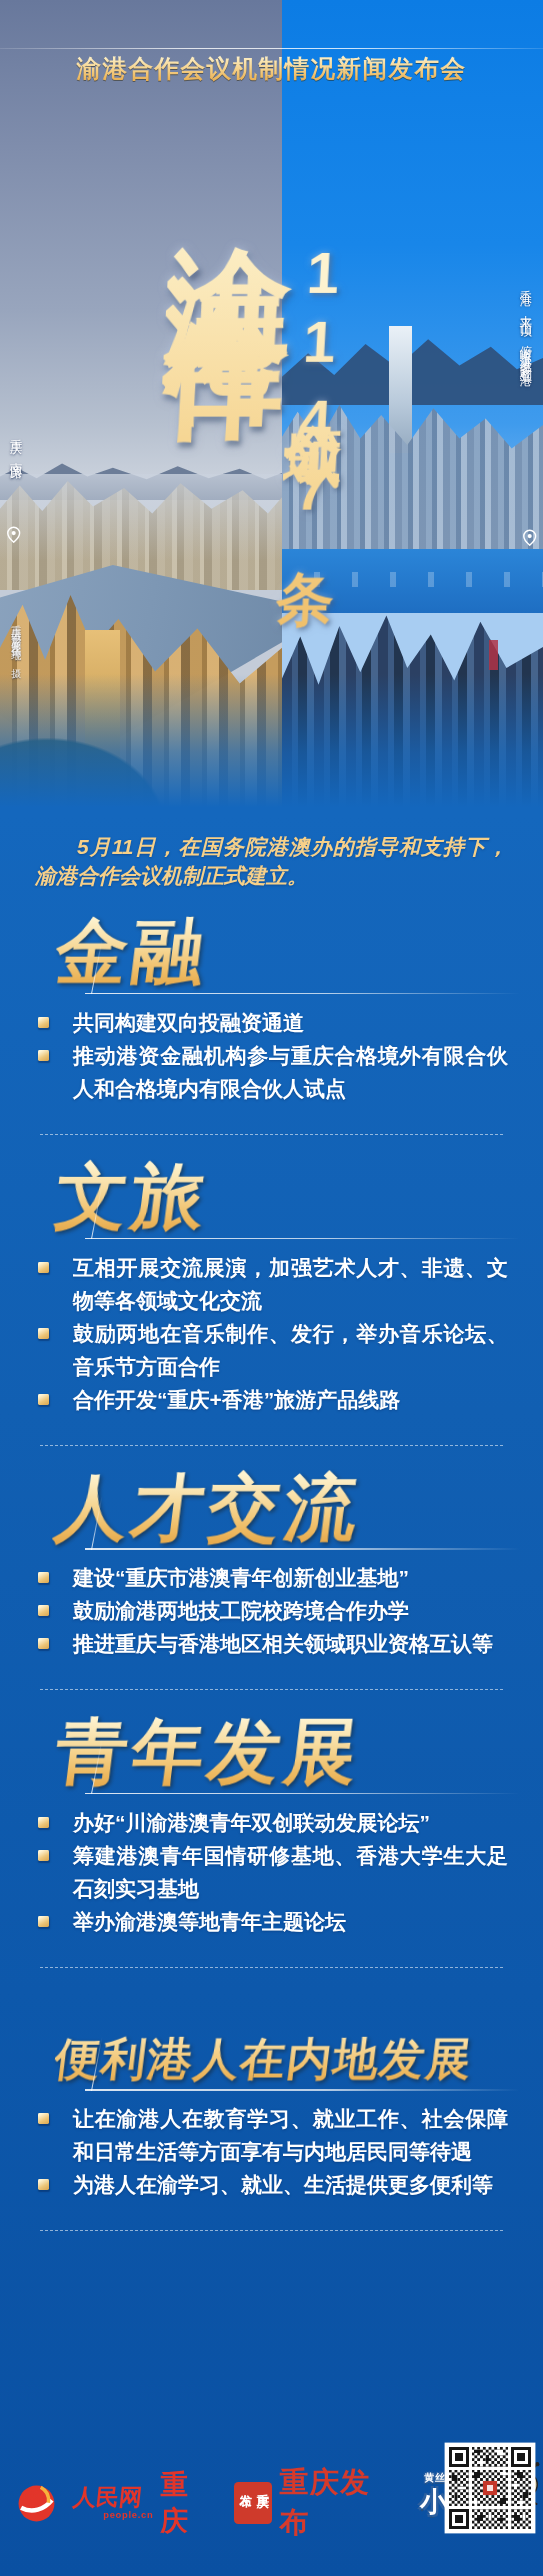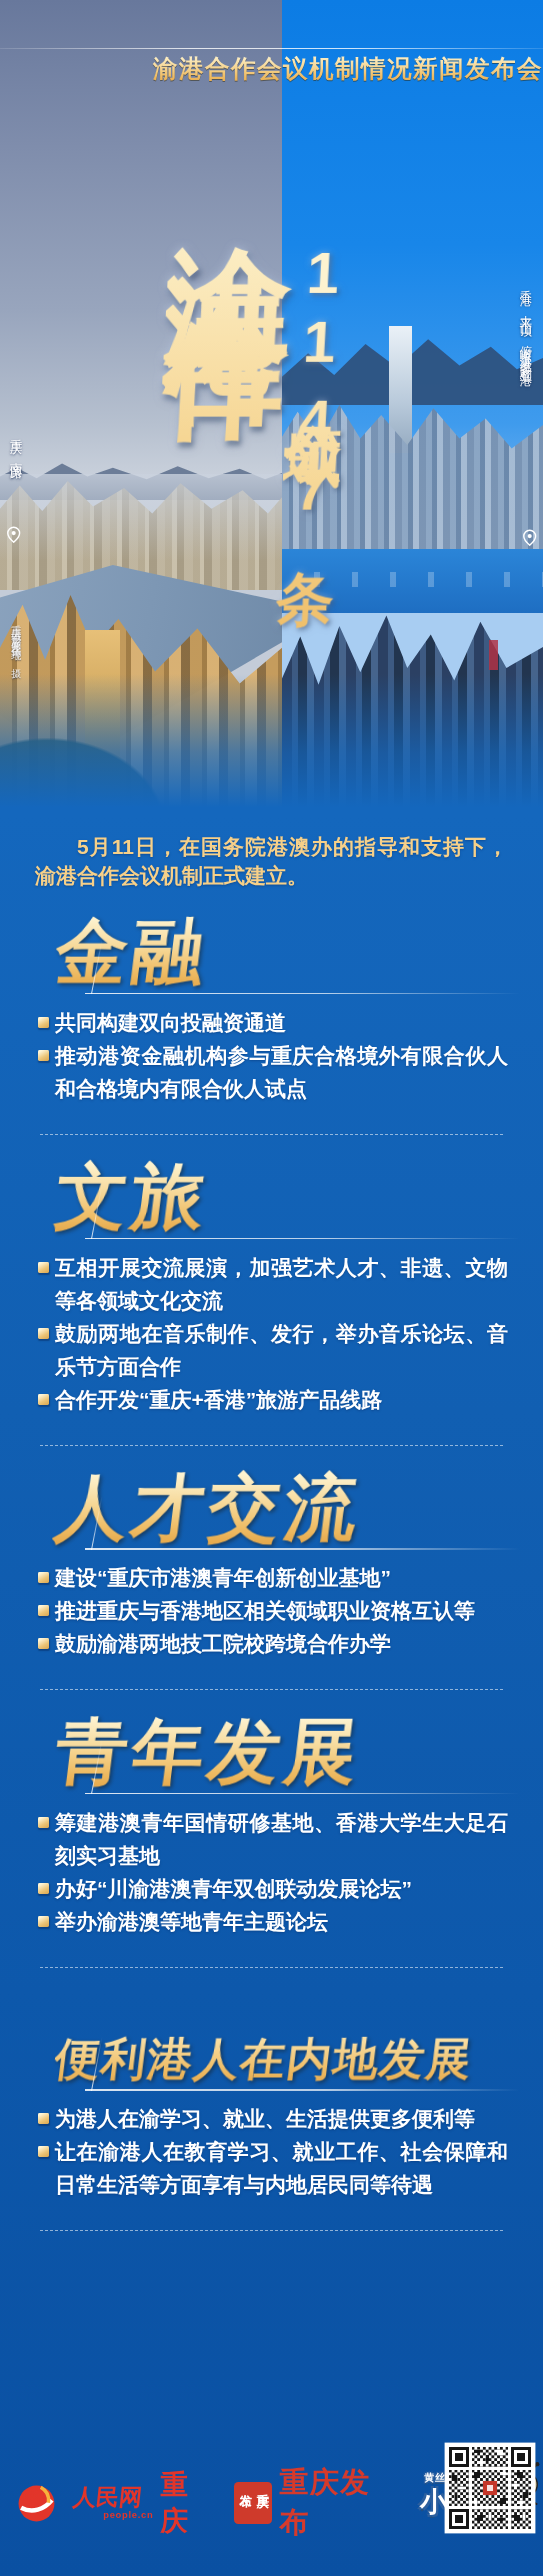--- a/index.html
+++ b/index.html
@@ -40,21 +40,21 @@
   .hk-front{bottom:0;height:210px;
     background:repeating-linear-gradient(90deg,#2b4063 0 10px,#3d5a82 10px 16px,#22354f 16px 24.6px,#46648c 24.6px 32px);
     clip-path:polygon(0 35%,7% 15%,14% 38%,22% 10%,30% 32%,40% 5%,48% 30%,57% 14%,66% 36%,76% 8%,86% 30%,100% 20%,100% 100%,0 100%);}
   .hk-red{position:absolute;right:45px;bottom:145px;width:8.7px;height:30px;background:#b03346;opacity:.85;}
   .hero-fade{position:absolute;left:0;right:0;top:674px;height:142px;
     background:linear-gradient(180deg,rgba(20,103,189,0) 0%,rgba(20,103,189,.68) 55%,#1467bd 94%);}
   .banner-line{position:absolute;top:48px;left:0;right:0;height:0.7px;
     background:linear-gradient(90deg,rgba(255,255,255,.12),rgba(255,255,255,.8) 35%,rgba(255,255,255,.8) 65%,rgba(255,255,255,.12));}
   .goldtxt{background:linear-gradient(180deg,#fdf3d0 8%,#f6d796 45%,#eebb63 75%,#e2a243 100%);
     -webkit-background-clip:text;background-clip:text;color:transparent;}
-  .banner-title{position:absolute;top:52px;left:0;right:0;margin:0;text-align:right;
+  .banner-title{position:absolute;top:52px;left:0;right:0;margin:0;text-align:center;
     font-size:24.6px;font-weight:900;letter-spacing:1.4px;
     filter:drop-shadow(0.7px 1.4px 0.7px rgba(40,30,0,.45));}
   .v{writing-mode:vertical-rl;text-orientation:upright;}
   .main-title{position:absolute;left:158px;top:145px;height:637px;font-size:127px;font-weight:900;
     letter-spacing:24.6px;line-height:1;transform:skewX(-3deg);
     filter:drop-shadow(0 0 4.3px rgba(215,232,255,.55)) drop-shadow(2.9px 4.3px 2.9px rgba(15,35,70,.55));}
   .sub-title{position:absolute;left:281px;top:240px;height:550px;font-size:58px;font-weight:900;
     letter-spacing:3.6px;line-height:1;transform:skewX(-3deg);
     filter:drop-shadow(0 0 3.6px rgba(215,232,255,.5)) drop-shadow(2.2px 2.9px 2.2px rgba(15,35,70,.5));}
   .cap{position:absolute;color:#fff;font-size:12.3px;font-weight:500;text-shadow:0 0.7px 2.2px rgba(0,25,70,.65);}
@@ -62,35 +62,35 @@
   .cap-right{left:517px;top:280px;letter-spacing:3.6px;}
   .pin{position:absolute;width:17.4px;height:17.4px;}
   .pin-left{left:5px;top:526px;}
   .pin-right{left:521px;top:529px;}
   .credit{position:absolute;left:8.7px;top:617px;color:rgba(255,255,255,.85);font-size:10px;letter-spacing:2.9px;
     text-shadow:0 0.7px 1.4px rgba(0,25,70,.6);}
 
   
   .content{position:absolute;top:815px;left:0;width:543px;padding-top:17.4px;}
   .p{margin:0 35px;font-size:21px;line-height:29px;font-weight:700;text-indent:2em;text-align:justify;
-     text-shadow:0 1.4px 2.2px rgba(0,30,80,.35);}
+     text-shadow:0 1.4px 2.2px rgba(0,30,80,.35);font-style:italic;}
   .p.gold{color:#f6d089;}
   .p.white{color:#fff;margin-top:16px;}
   .sec{margin-top:22px;}
   .sec-head{position:relative;padding-left:56px;}
   .sec-title{display:inline-block;margin:0;font-size:72px;line-height:1.12;font-weight:900;letter-spacing:4.3px;
     transform:skewX(-7deg);filter:drop-shadow(2.2px 2.9px 2.2px rgba(25,15,0,.45));}
   .sec-title.long{font-size:45px;line-height:1.3;padding-top:20px;letter-spacing:1.4px;}
   .rule{position:relative;margin-left:29px;height:1.4px;width:435px;
     background:linear-gradient(90deg,rgba(255,255,255,.85) 0%,rgba(255,255,255,.7) 55%,rgba(255,255,255,0) 100%);}
   .rule:before{content:"";position:absolute;left:5.8px;bottom:0;width:1.4px;height:55px;
     background:linear-gradient(180deg,rgba(255,255,255,0),rgba(255,255,255,.85));
     transform:rotate(11deg);transform-origin:bottom center;}
   .items{list-style:none;margin:11.6px 35px 0 38px;padding:0;}
-  .items li{display:flex;gap:6px;margin:0;}
+  .items li{display:flex;gap:24px;margin:0;}
   .sq{flex:0 0 11px;width:11px;height:11px;margin-top:11px;border-radius:1.4px;
     background:linear-gradient(150deg,#fff6d8 15%,#ecc578 60%,#d9a54e 100%);
     box-shadow:0.7px 1.4px 1.4px rgba(0,20,60,.35);}
   .it{flex:1;color:#fff;font-size:21px;line-height:33px;font-weight:700;text-align:justify;
     text-shadow:0 1.4px 2.2px rgba(0,30,80,.35);}
   .dash{margin:29px 40px 0 40px;border-top:1.4px dashed rgba(255,255,255,.55);}
   .sec5{margin-top:43px;}
 
   
   .footer{position:absolute;left:0;bottom:0;width:543px;height:177px;}
@@ -204,65 +204,65 @@
         <h2 class="sec-title goldtxt">人才交流</h2>
         <div class="rule"></div>
       </div>
       <ul class="items">
         <li>
             <span class="sq"></span>
             <span class="it">建设“重庆市港澳青年创新创业基地”</span>
           </li>
         <li>
             <span class="sq"></span>
+            <span class="it">鼓励渝港两地技工院校跨境合作办学</span>
+          </li>
+        <li>
+            <span class="sq"></span>
             <span class="it">推进重庆与香港地区相关领域职业资格互认等</span>
           </li>
-        <li>
-            <span class="sq"></span>
-            <span class="it">鼓励渝港两地技工院校跨境合作办学</span>
-          </li>
       </ul>
       <div class="dash"></div>
     </section>
 
     <section class="sec">
       <div class="sec-head">
         <h2 class="sec-title goldtxt">青年发展</h2>
         <div class="rule"></div>
       </div>
       <ul class="items">
         <li>
             <span class="sq"></span>
+            <span class="it">办好“川渝港澳青年双创联动发展论坛”</span>
+          </li>
+        <li>
+            <span class="sq"></span>
             <span class="it">筹建港澳青年国情研修基地、香港大学生大足石刻实习基地</span>
           </li>
         <li>
             <span class="sq"></span>
-            <span class="it">办好“川渝港澳青年双创联动发展论坛”</span>
-          </li>
-        <li>
-            <span class="sq"></span>
             <span class="it">举办渝港澳等地青年主题论坛</span>
           </li>
       </ul>
       <div class="dash"></div>
     </section>
 
     <section class="sec sec5">
       <div class="sec-head">
         <h2 class="sec-title long goldtxt">便利港人在内地发展</h2>
         <div class="rule"></div>
       </div>
       <ul class="items">
         <li>
             <span class="sq"></span>
+            <span class="it">让在渝港人在教育学习、就业工作、社会保障和日常生活等方面享有与内地居民同等待遇</span>
+          </li>
+        <li>
+            <span class="sq"></span>
             <span class="it">为港人在渝学习、就业、生活提供更多便利等</span>
-          </li>
-        <li>
-            <span class="sq"></span>
-            <span class="it">让在渝港人在教育学习、就业工作、社会保障和日常生活等方面享有与内地居民同等待遇</span>
           </li>
       </ul>
       <div class="dash"></div>
     </section>
   </main>
 
   <footer class="footer">
     <div class="logo-row">
       <svg class="pn-globe" viewBox="0 0 24 24">
         <circle cx="12" cy="12" r="10.5" fill="#e2352a"></circle>

